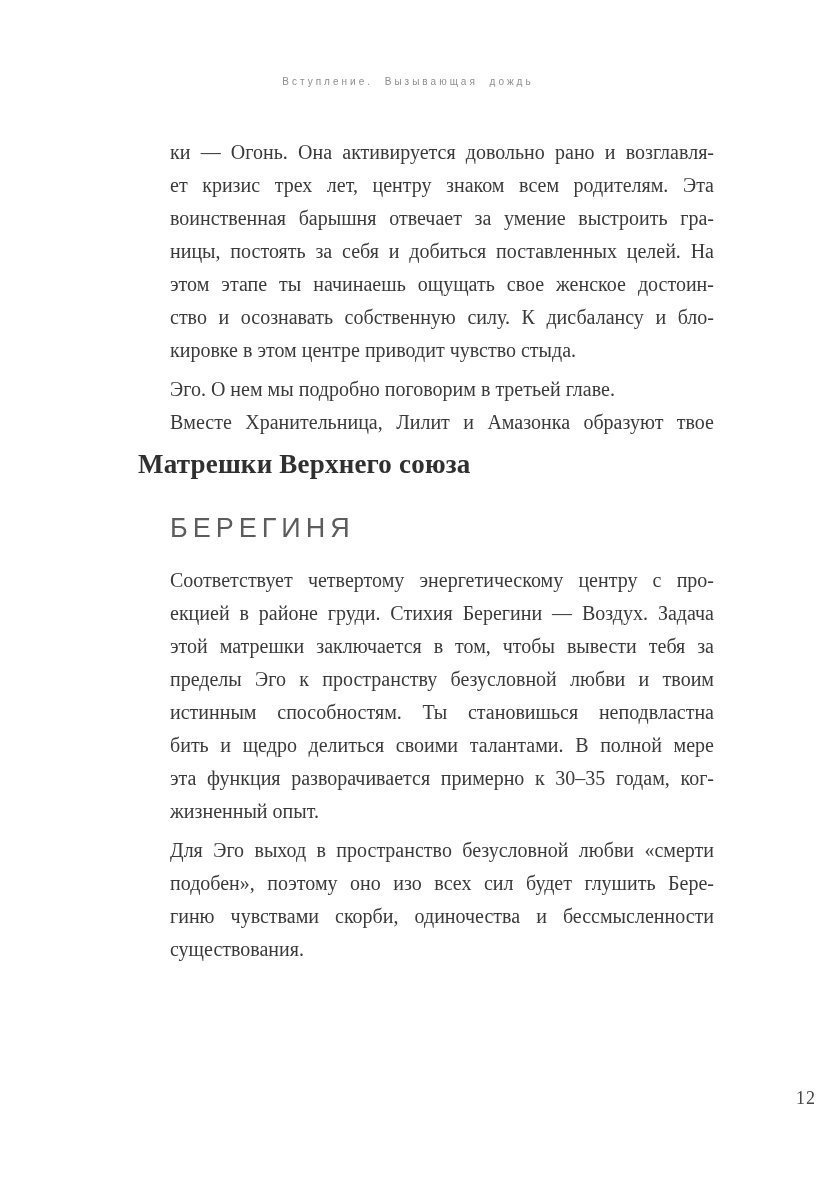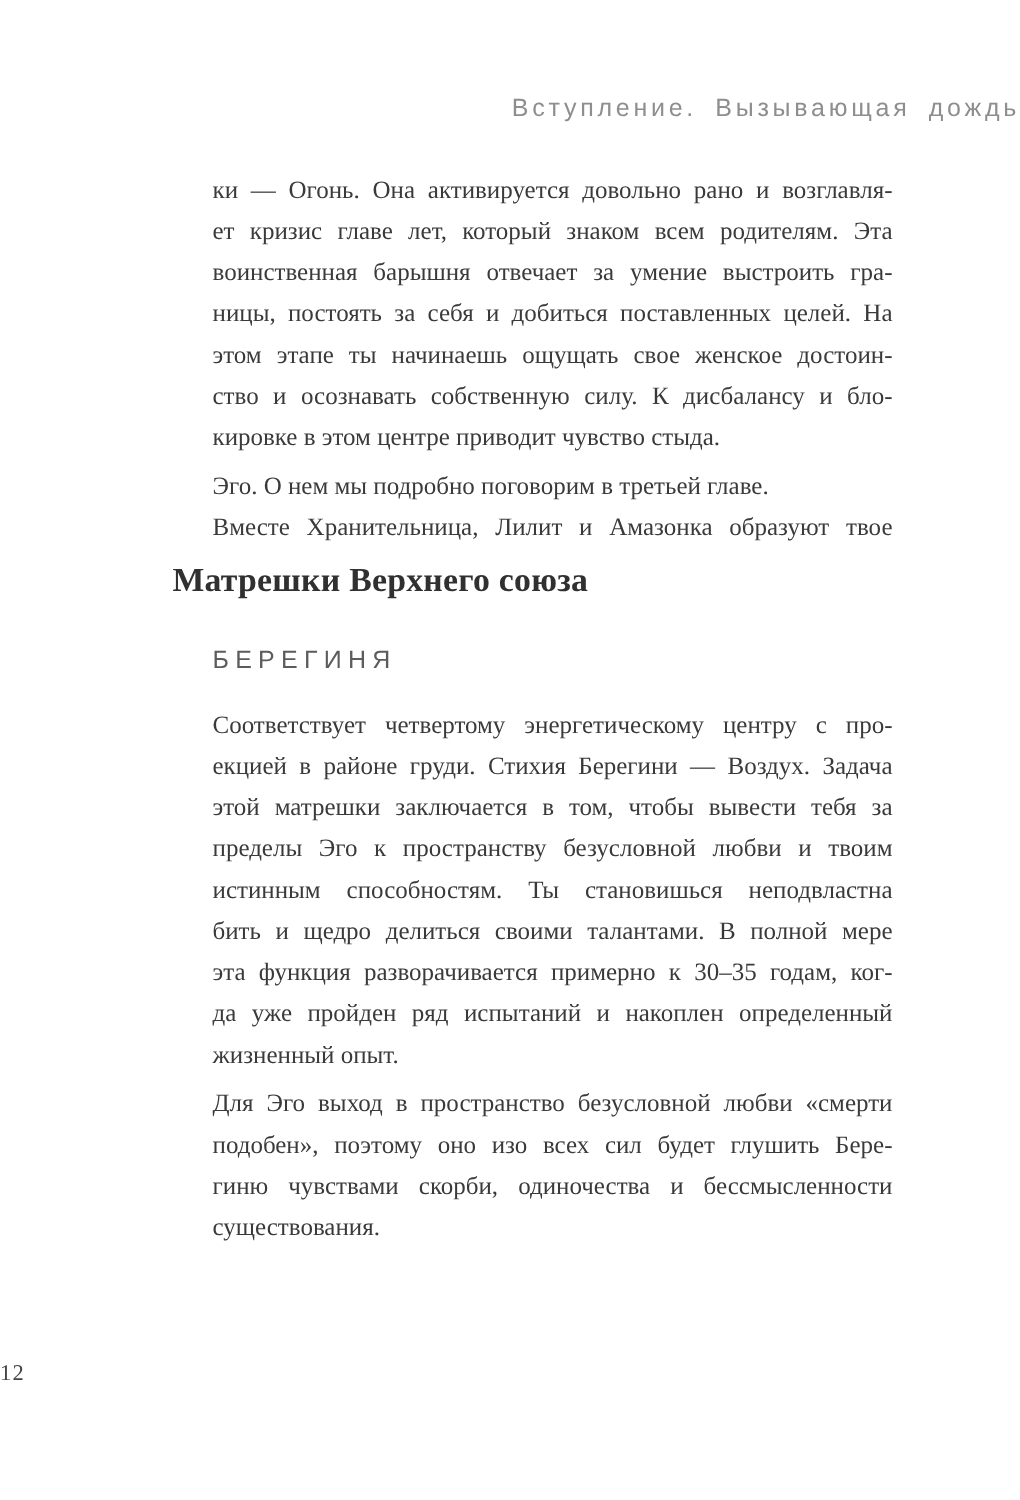--- a/index.html
+++ b/index.html
@@ -14,24 +14,24 @@
   .page{
     position:relative;
     width:816px;height:1200px;
     margin:0 auto;
     background:var(--bg);
     overflow:hidden;
     font-family:"Liberation Serif","DejaVu Serif",serif;
   }
   .running-head{
     position:absolute;top:76px;left:0;width:100%;
-    text-align:right;
+    text-align:center;
     font-family:"Liberation Sans","DejaVu Sans",sans-serif;
     font-weight:300;
-    font-size:20px;
+    font-size:10px;
     letter-spacing:3px;
     word-spacing:6px;
     color:var(--muted-text);
   }
   .column{
     position:absolute;
     left:170px;top:136px;
     width:548px;
     color:var(--body-text);
     font-size:20px;
@@ -51,46 +51,46 @@
     font-size:27px;
     font-weight:bold;
     color:var(--heading-text);
     margin:12px 0 34px -32px;
     line-height:27px;
     letter-spacing:0.2px;
   }
   .section-title{
     font-family:"Liberation Sans","DejaVu Sans",sans-serif;
     font-weight:300;
-    font-size:20px;
+    font-size:27px;
     letter-spacing:5px;
     color:var(--section-text);
     margin:0 0 20px 0;
     line-height:32px;
   }
   .page-number{
     position:absolute;top:1088px;left:0;width:100%;
-    text-align:left;
+    text-align:right;
     font-size:18px;
     letter-spacing:1px;
     color:var(--pagenum-text);
   }
 </style>
 </head>
 <body>
 
 <div class="page">
 
   <div class="running-head">Вступление. Вызывающая дождь</div>
 
   <div class="column">
 
     <div class="paragraph">
         <div class="line">ки — Огонь. Она активируется довольно рано и возглавля-</div>
-        <div class="line">ет кризис главе лет, который знаком всем родителям. Эта</div>
+        <div class="line">ет кризис трех лет, центру знаком всем родителям. Эта</div>
         <div class="line">воинственная барышня отвечает за умение выстроить гра-</div>
         <div class="line">ницы, постоять за себя и добиться поставленных целей. На</div>
         <div class="line">этом этапе ты начинаешь ощущать свое женское достоин-</div>
         <div class="line">ство и осознавать собственную силу. К дисбалансу и бло-</div>
         <div class="line last">кировке в этом центре приводит чувство стыда.</div>
       </div>
 
     <div class="paragraph">
         <div class="line last">Эго. О нем мы подробно поговорим в третьей главе.</div>
         <div class="line">Вместе Хранительница, Лилит и Амазонка образуют твое</div>
@@ -101,21 +101,20 @@
     <h3 class="section-title">БЕРЕГИНЯ</h3>
 
     <div class="paragraph">
         <div class="line">Соответствует четвертому энергетическому центру с про-</div>
         <div class="line">екцией в районе груди. Стихия Берегини — Воздух. Задача</div>
         <div class="line">этой матрешки заключается в том, чтобы вывести тебя за</div>
         <div class="line">пределы Эго к пространству безусловной любви и твоим</div>
         <div class="line">истинным способностям. Ты становишься неподвластна</div>
         <div class="line">бить и щедро делиться своими талантами. В полной мере</div>
         <div class="line">эта функция разворачивается примерно к 30–35 годам, ког-</div>
-        <div class="line">да уже пройден ряд испытаний и накоплен определенный</div>
         <div class="line last">жизненный опыт.</div>
       </div>
 
     <div class="paragraph">
         <div class="line">Для Эго выход в пространство безусловной любви «смерти</div>
         <div class="line">подобен», поэтому оно изо всех сил будет глушить Бере-</div>
         <div class="line">гиню чувствами скорби, одиночества и бессмысленности</div>
         <div class="line last">существования.</div>
       </div>
 

